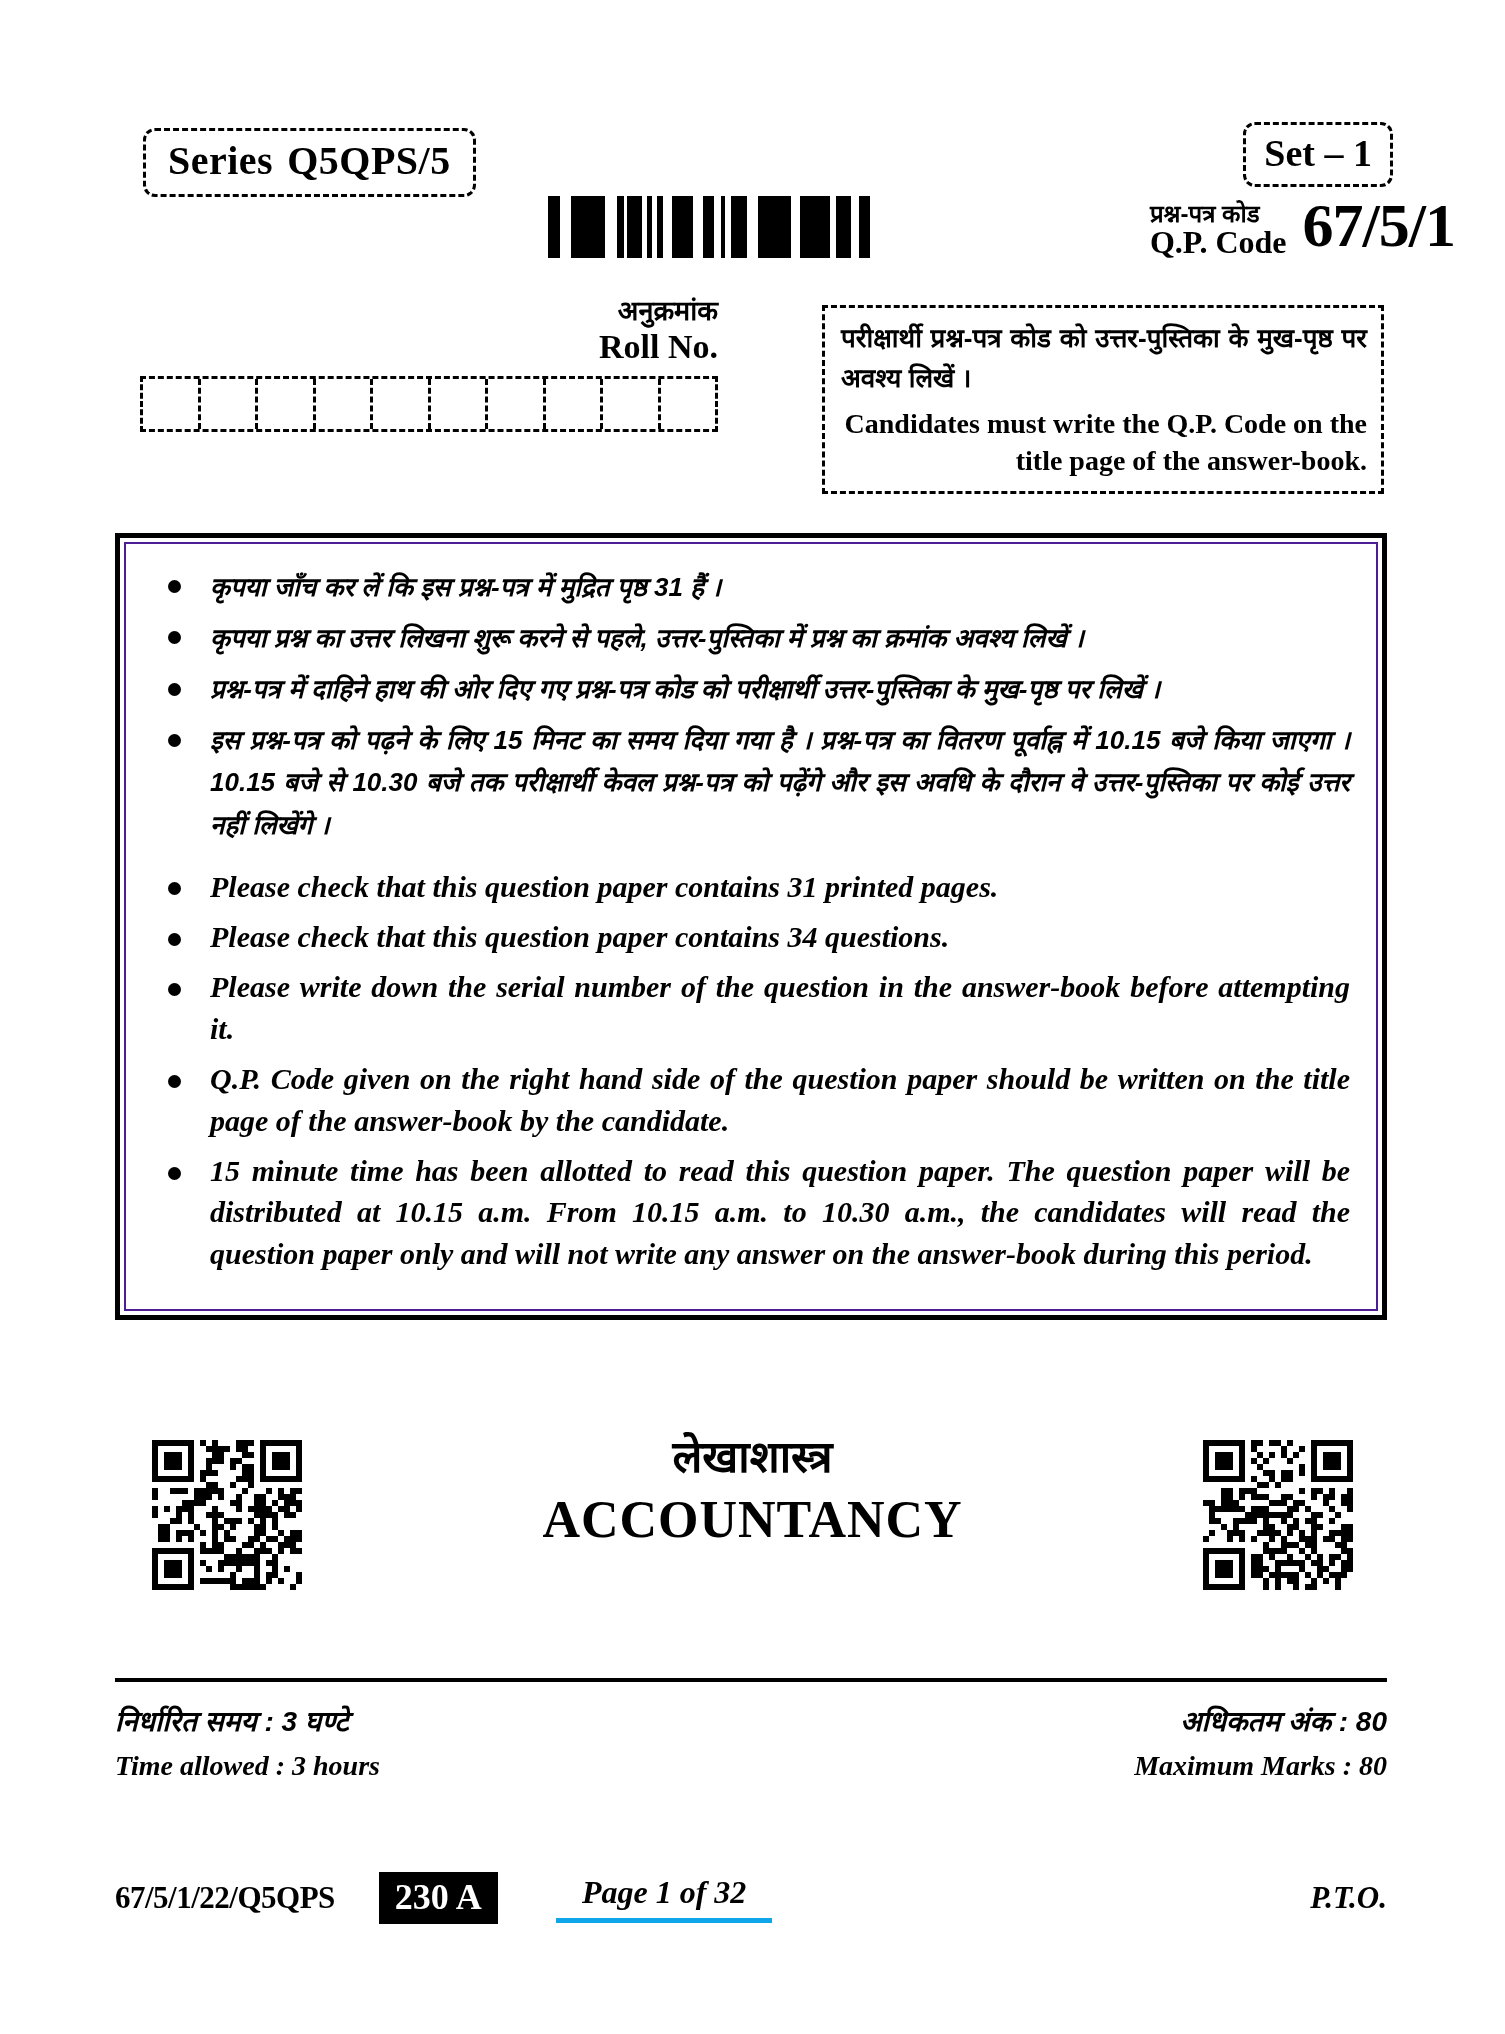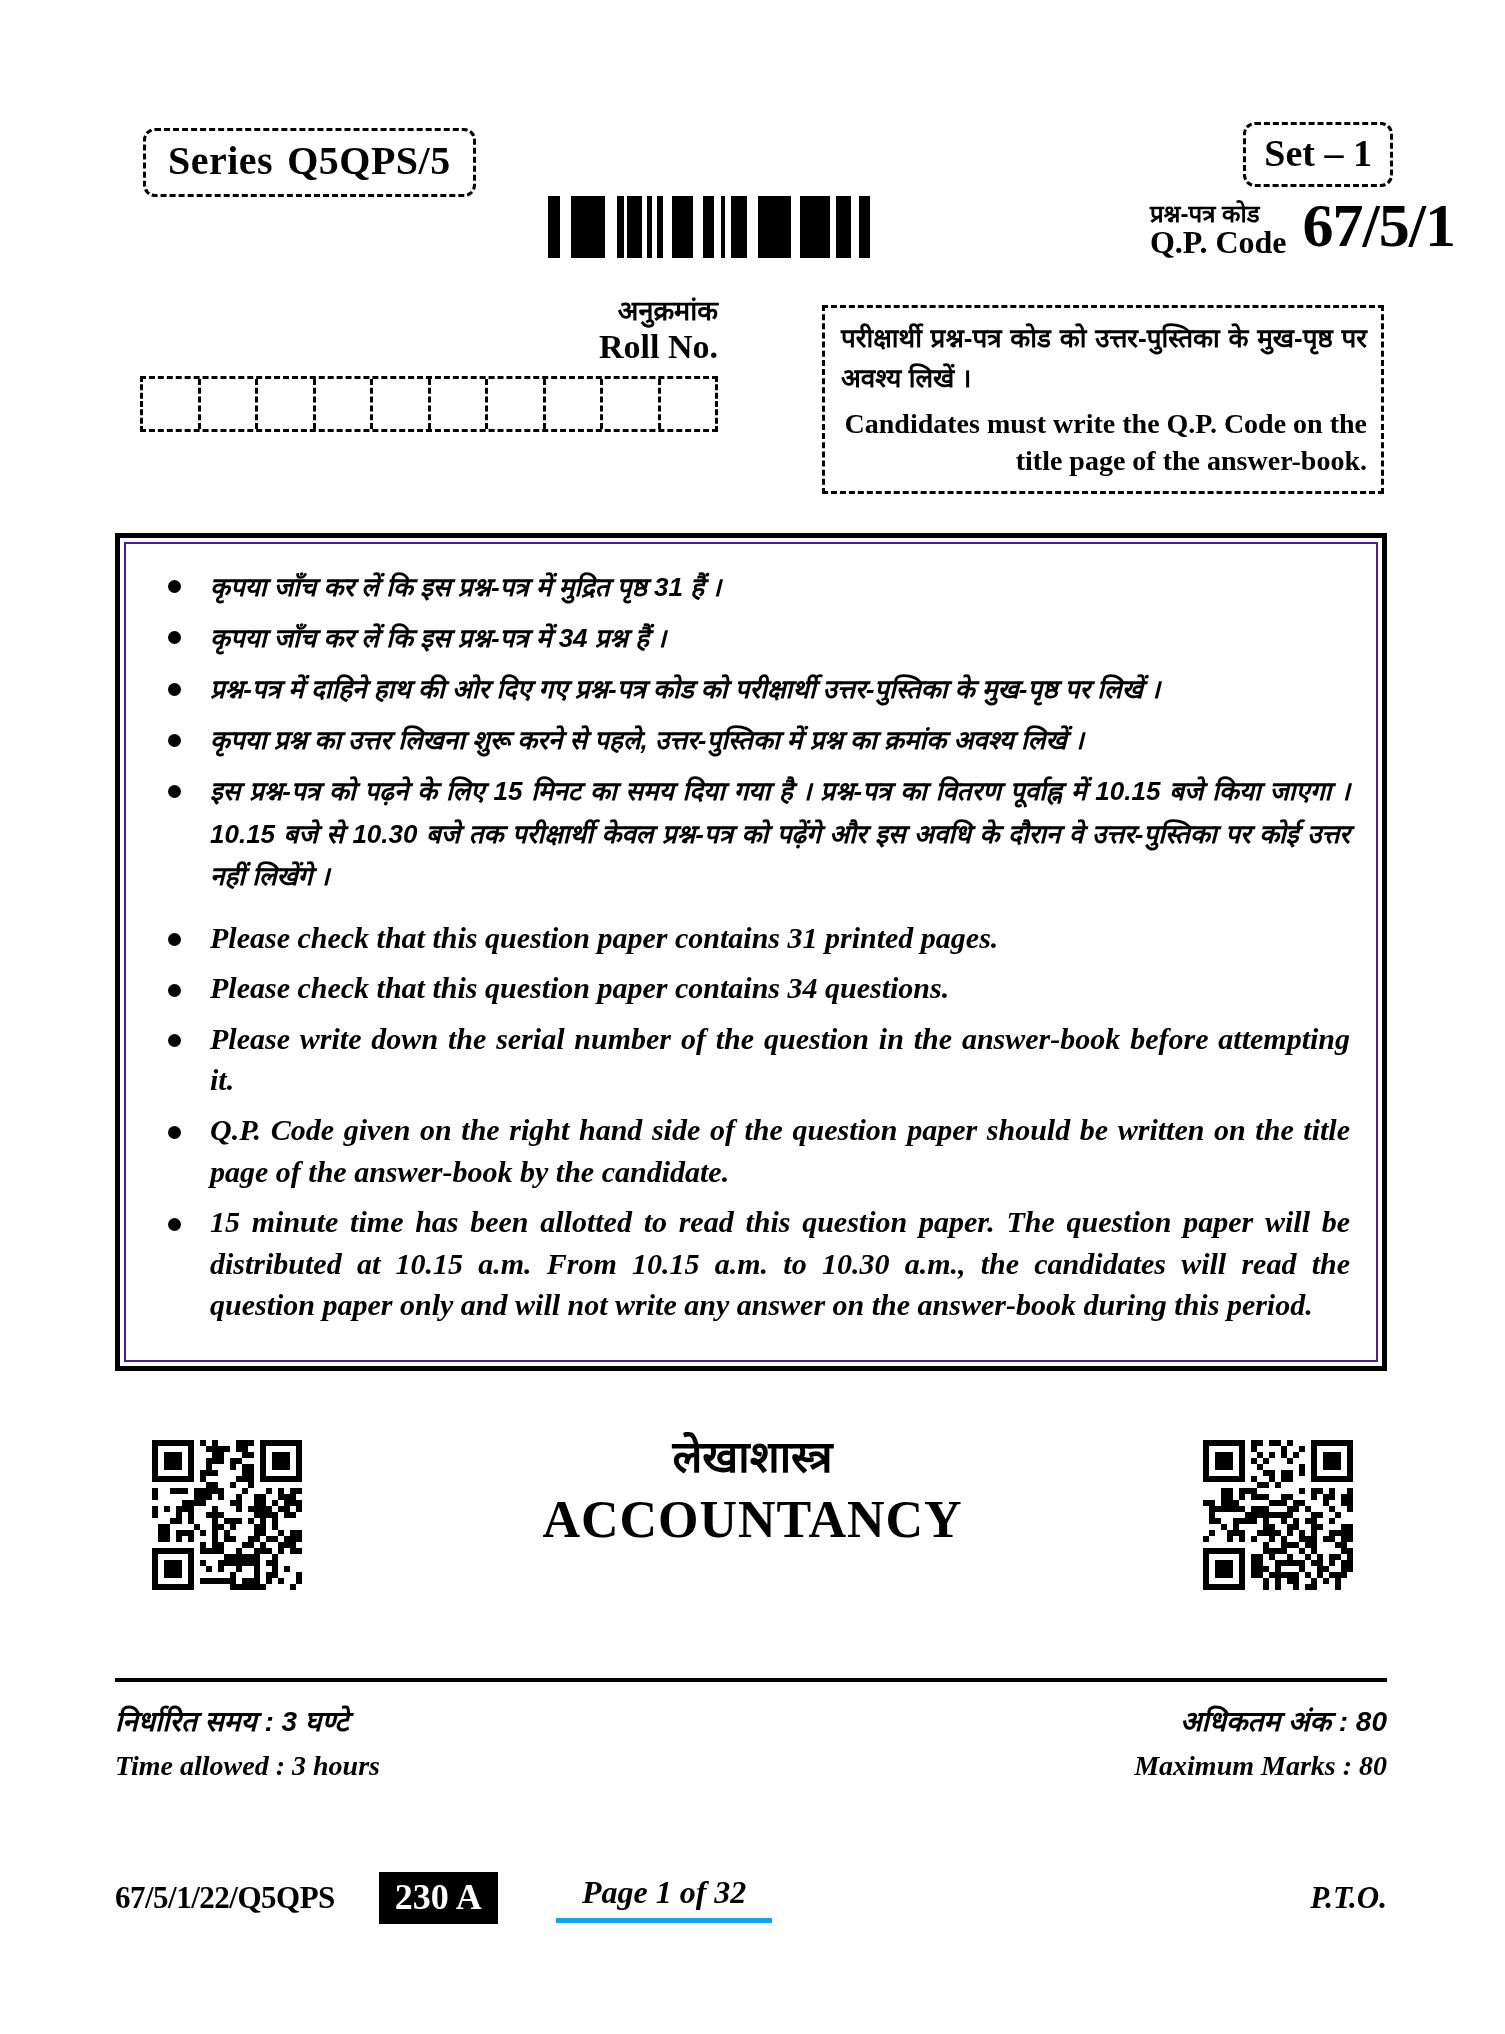--- a/index.html
+++ b/index.html
@@ -465,23 +465,22 @@
 
   <div class="cand-box">
     <div class="cand-hi">परीक्षार्थी प्रश्न-पत्र कोड को उत्तर-पुस्तिका के मुख-पृष्ठ पर अवश्य लिखें ।</div>
     <div class="cand-en">Candidates must write the Q.P. Code on the title page of the answer-book.</div>
   </div>
 
   <div class="instr-outer">
     <div class="instr-inner">
       <ul class="instr-list">
         <li class="hi">कृपया जाँच कर लें कि इस प्रश्न-पत्र में मुद्रित पृष्ठ 31 हैं ।</li>
-        <li class="hi">कृपया जाँच कर लें कि इस प्रश्न-पत्र में 34 प्रश्न हैं ।</li>
+        <li class="hi">कृपया प्रश्न का उत्तर लिखना शुरू करने से पहले, उत्तर-पुस्तिका में प्रश्न का क्रमांक अवश्य लिखें ।</li>
         <li class="hi">प्रश्न-पत्र में दाहिने हाथ की ओर दिए गए प्रश्न-पत्र कोड को परीक्षार्थी उत्तर-पुस्तिका के मुख-पृष्ठ पर लिखें ।</li>
-        <li class="hi">कृपया प्रश्न का उत्तर लिखना शुरू करने से पहले, उत्तर-पुस्तिका में प्रश्न का क्रमांक अवश्य लिखें ।</li>
         <li class="hi">इस प्रश्न-पत्र को पढ़ने के लिए 15 मिनट का समय दिया गया है । प्रश्न-पत्र का वितरण पूर्वाह्न में 10.15 बजे किया जाएगा । 10.15 बजे से 10.30 बजे तक परीक्षार्थी केवल प्रश्न-पत्र को पढ़ेंगे और इस अवधि के दौरान वे उत्तर-पुस्तिका पर कोई उत्तर नहीं लिखेंगे ।</li>
 
         <li class="en gap-before">Please check that this question paper contains 31 printed pages.</li>
         <li class="en">Please check that this question paper contains 34 questions.</li>
         <li class="en">Please write down the serial number of the question in the answer-book before attempting it.</li>
         <li class="en">Q.P. Code given on the right hand side of the question paper should be written on the title page of the answer-book by the candidate.</li>
         <li class="en">15 minute time has been allotted to read this question paper. The question paper will be distributed at 10.15 a.m. From 10.15 a.m. to 10.30 a.m., the candidates will read the question paper only and will not write any answer on the answer-book during this period.</li>
       </ul>
     </div>
   </div>

